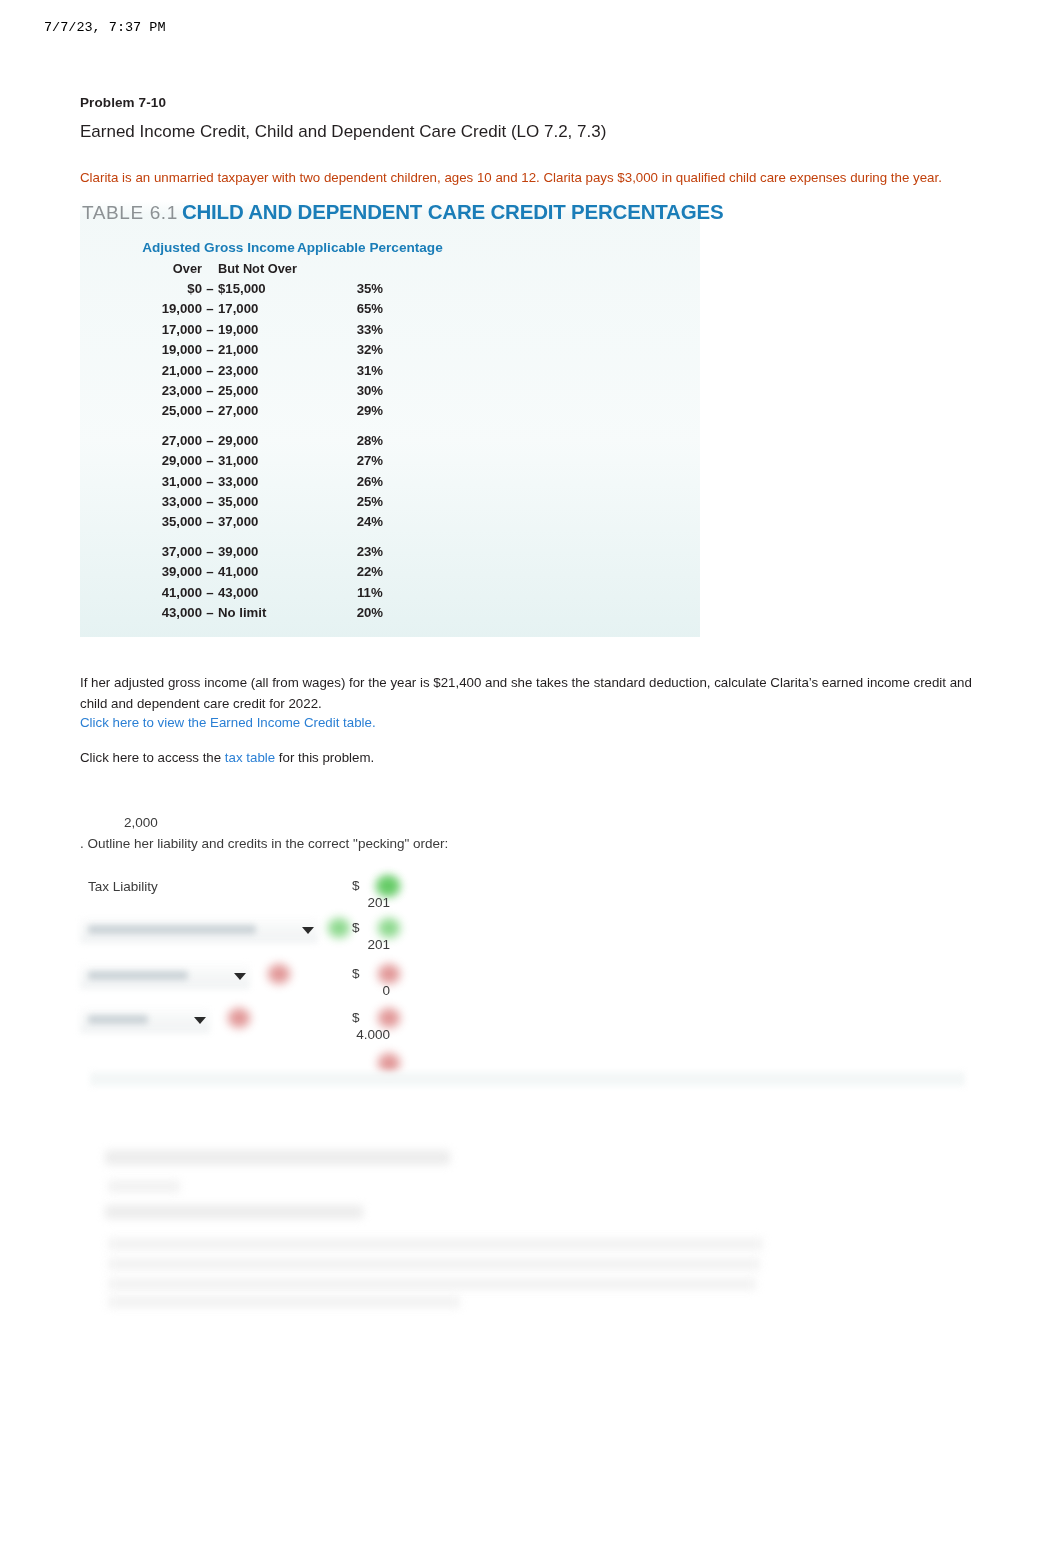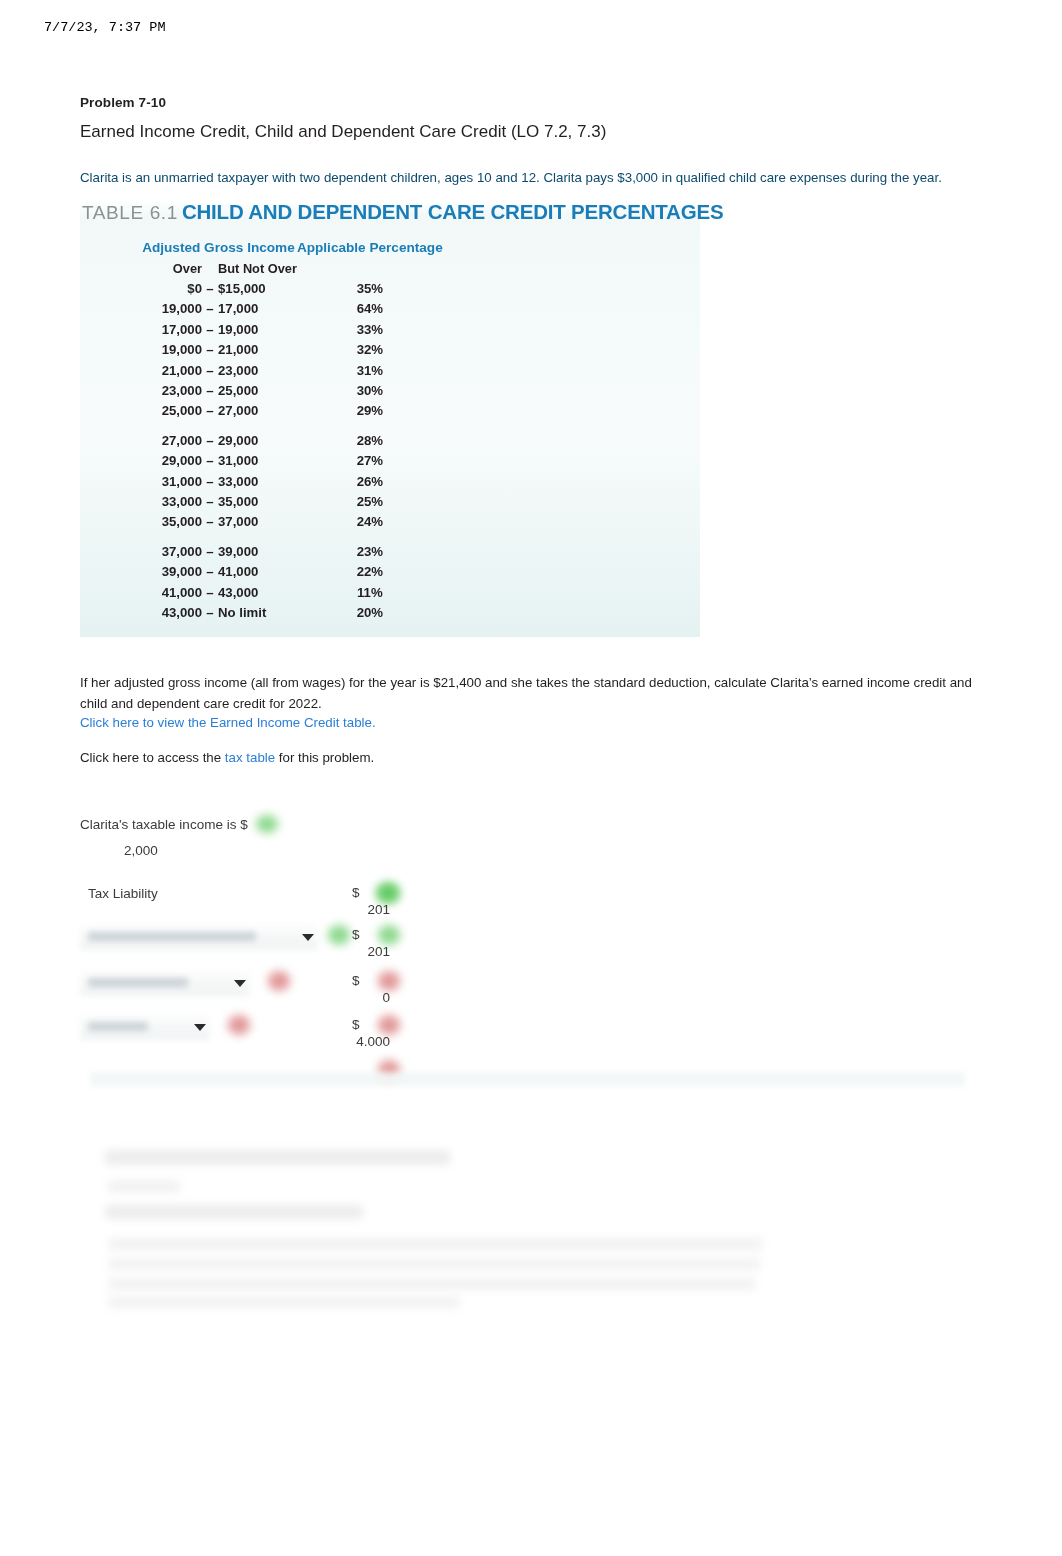--- a/index.html
+++ b/index.html
@@ -43,21 +43,21 @@
     margin: 0 0 12px 0;
     letter-spacing: .1px;
   }
   .prob-topic {
     font-size: 17px;
     color: #231f20;
     margin: 4px 0 26px 0;
   }
   .prob-intro {
     font-size: 13.3px;
-    color: #0c4a6e;
+    color: #c2410c;
     margin: 0 0 14px 0;
     line-height: 1.45;
   }
 
   
   .tbl-block {
     position: relative;
     width: 620px;
     margin-top: 10px;
     padding-bottom: 14px;
@@ -262,21 +262,21 @@
           <tr>
             <td class="c-over">$0</td>
             <td class="c-dash">–</td>
             <td class="c-bno">$15,000</td>
             <td class="c-pct">35%</td>
           </tr>
           <tr>
             <td class="c-over">19,000</td>
             <td class="c-dash">–</td>
             <td class="c-bno">17,000</td>
-            <td class="c-pct">64%</td>
+            <td class="c-pct">65%</td>
           </tr>
           <tr>
             <td class="c-over">17,000</td>
             <td class="c-dash">–</td>
             <td class="c-bno">19,000</td>
             <td class="c-pct">33%</td>
           </tr>
           <tr>
             <td class="c-over">19,000</td>
             <td class="c-dash">–</td>
@@ -365,24 +365,22 @@
     <a class="lnk" href="#">Click here to view the Earned Income Credit table.</a>
   </div>
 
   <div class="lnk-row2">
     <span>Click here to access the</span>
     <a class="lnk" href="#">tax table</a>
     <span>for this problem.</span>
   </div>
 
   <div class="ans-area">
-    <div class="ans-line">
-      <span>Clarita's taxable income is $</span><span class="inl-blob"><span class="blob blob-green" style="display:block;width:22px;height:18px;"></span></span>
-    </div>
     <div class="val-under">2,000</div>
+    <div class="ans-line2">. Outline her liability and credits in the correct "pecking" order:</div>
 
     <div class="rows" id="pecking-rows">
         <div class="row-label" style="left: 8px; top: 4px;">Tax Liability</div>
         <div class="blob blob-green" style="position: absolute; left: 296px; top: 1px; width: 22px; height: 20px;"></div>
         <div class="dollar" style="left: 272px; top: 3px;">$</div>
         <div class="blob blob-green" style="position: absolute; left: 298px; top: 1px; width: 22px; height: 20px;"></div>
         <div class="amt" style="left: 250px; top: 20px; width: 60px;">201</div>
         <div class="ddl" style="left: 0px; top: 42px; width: 238px;"></div>
         <div class="ddl-txt" style="left: 8px; top: 50px; width: 168px;"></div>
         <div class="chev" style="left: 222px; top: 52px;"></div>

